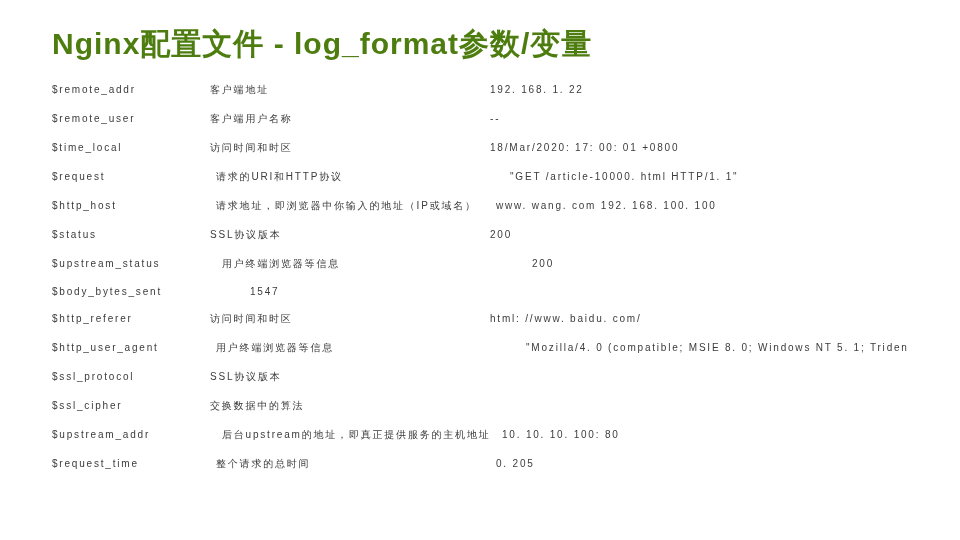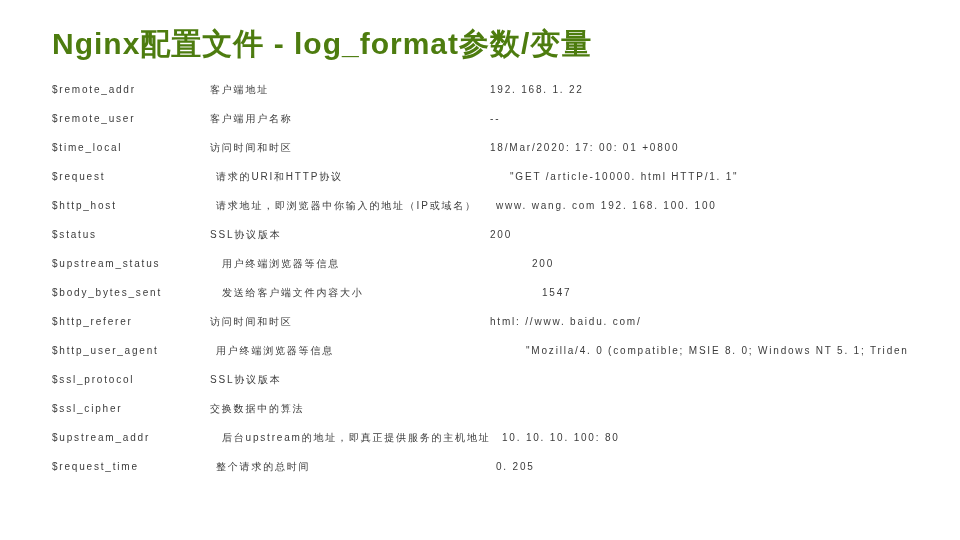--- a/index.html
+++ b/index.html
@@ -89,21 +89,20 @@
     </div>
 
     <div class="row">
       <span class="var">$upstream_status</span>
       <span class="desc d-ind2">用户终端浏览器等信息</span>
       <span class="ex e-ind2">200</span>
     </div>
 
     <div class="row">
       <span class="var">$body_bytes_sent</span>
-      <span class="desc d-ind2">发送给客户端文件内容大小</span>
       <span class="ex e-ind3">1547</span>
     </div>
 
     <div class="row">
       <span class="var">$http_referer</span>
       <span class="desc">访问时间和时区</span>
       <span class="ex">html: //www. baidu. com/</span>
     </div>
 
     <div class="row">

